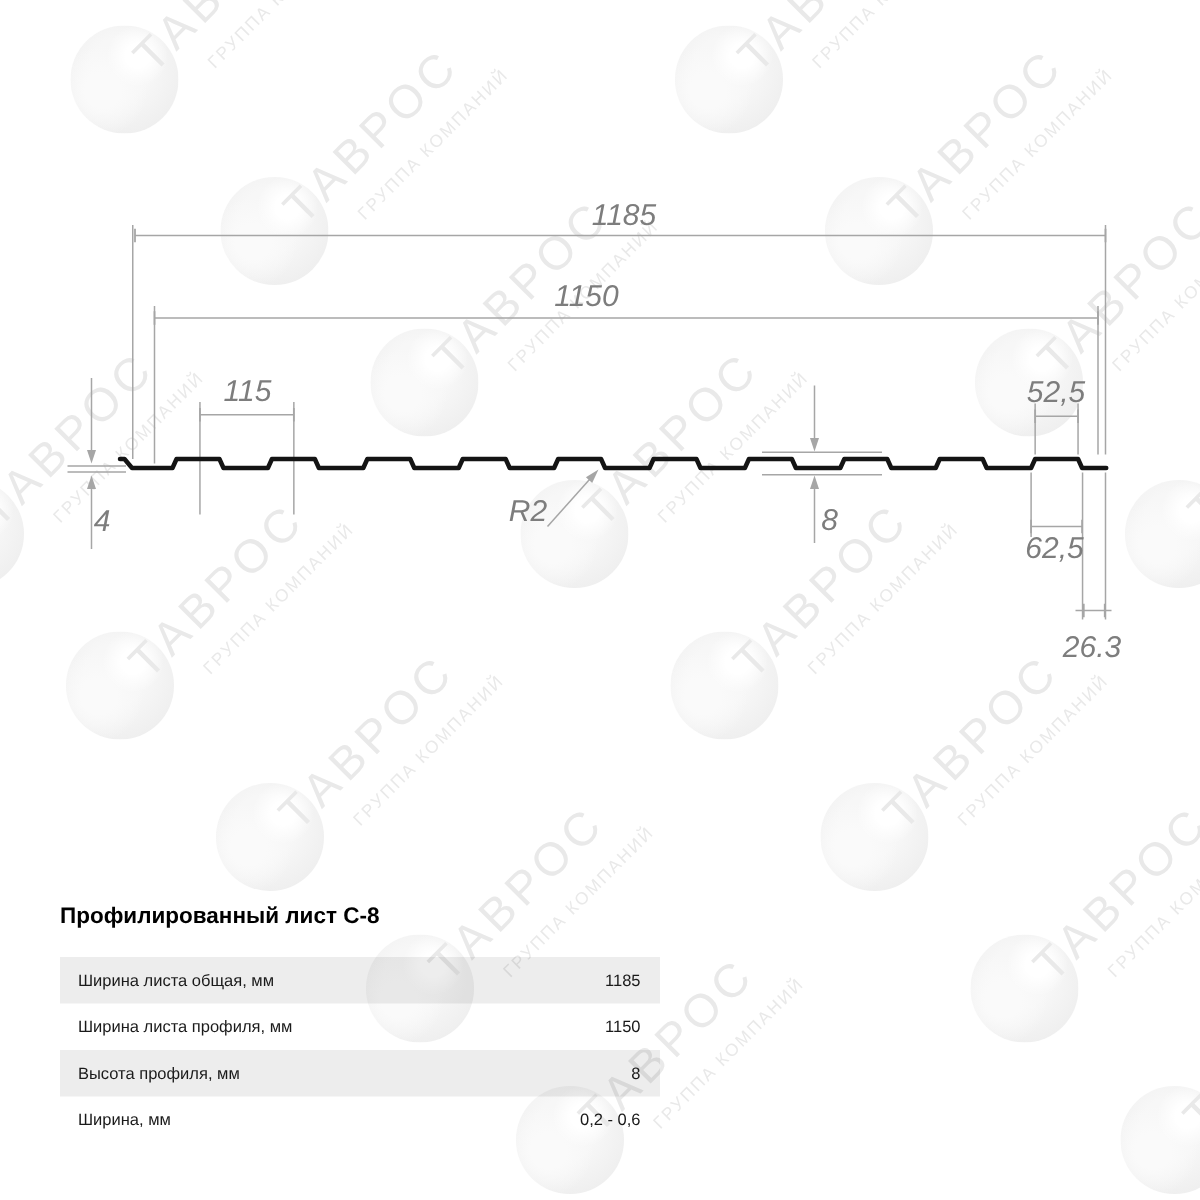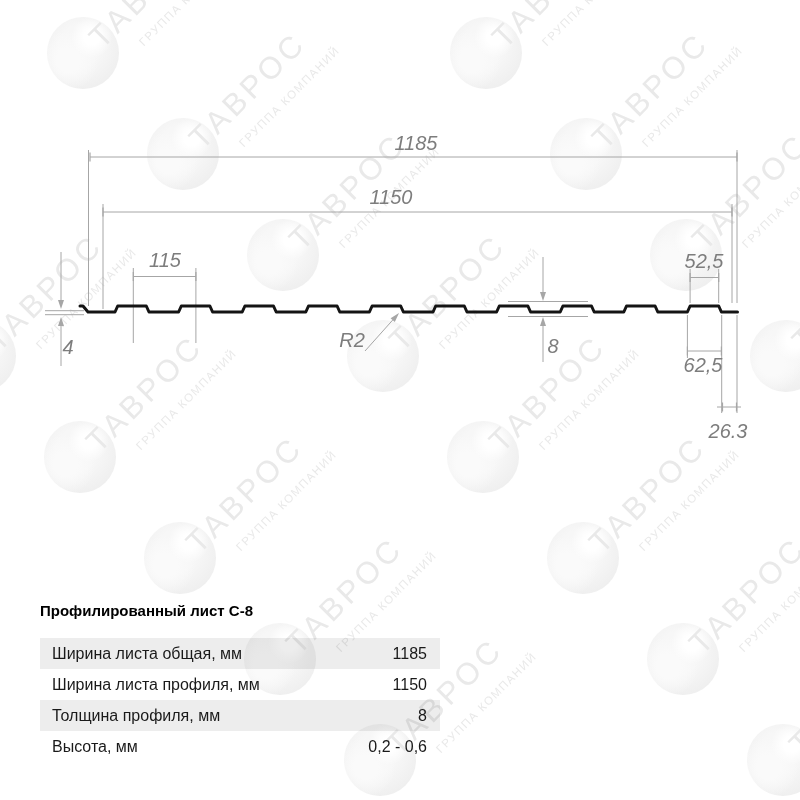--- a/index.html
+++ b/index.html
@@ -32,21 +32,21 @@
   .drawing{position:absolute;left:0;top:0;z-index:1;}
   .dim-text{font-family:"Liberation Sans", sans-serif;font-style:italic;font-size:20px;}
   
   .panel{position:absolute;left:40px;top:599px;width:400px;z-index:2;}
   .panel h2{
     margin:0 0 15px 0;font-size:15px;line-height:24px;font-weight:700;color:#000;
   }
   .spec-table{width:400px;}
   .spec-row{
     display:flex;justify-content:space-between;align-items:center;
-    height:31px;font-size:16px;color:#1a1a1a;
+    height:31px;font-size:11px;color:#1a1a1a;
   }
   .spec-row.alt{background:rgba(0,0,0,0.072);}
   .spec-row .label{padding-left:12px;}
   .spec-row .value{padding-right:13px;text-align:right;}
 </style>
 </head>
 <body>
 
 <div class="wm-layer">
     <div class="wm-unit" style="left: -20px; top: 356px;">
@@ -223,21 +223,21 @@
   <div class="spec-table">
     <div class="spec-row alt">
       <span class="label">Ширина листа общая, мм</span>
       <span class="value">1185</span>
     </div>
     <div class="spec-row">
       <span class="label">Ширина листа профиля, мм</span>
       <span class="value">1150</span>
     </div>
     <div class="spec-row alt">
-      <span class="label">Толщина профиля, мм</span>
+      <span class="label">Высота профиля, мм</span>
       <span class="value">8</span>
     </div>
     <div class="spec-row">
-      <span class="label">Высота, мм</span>
+      <span class="label">Ширина, мм</span>
       <span class="value">0,2 - 0,6</span>
     </div>
   </div>
 </div>
 
 </body></html>

